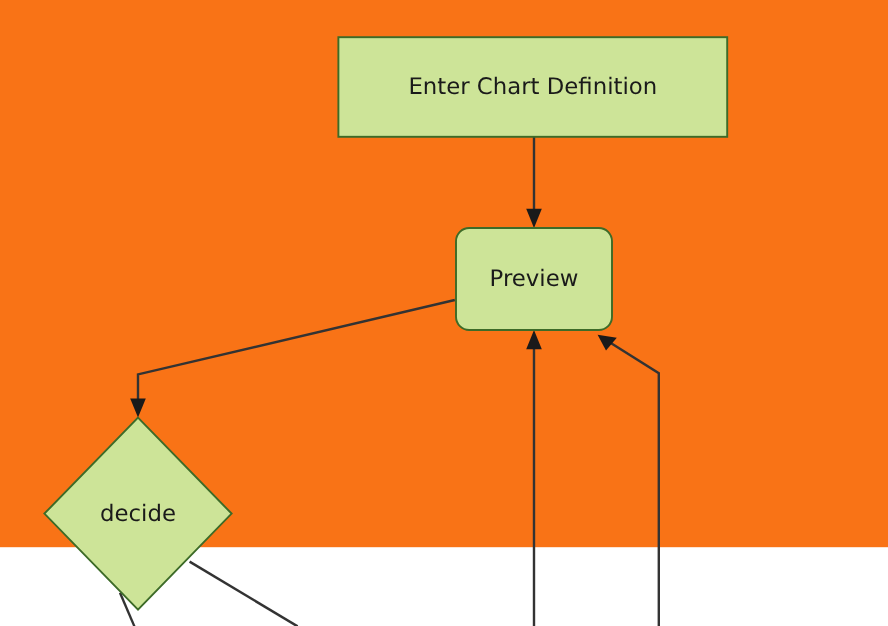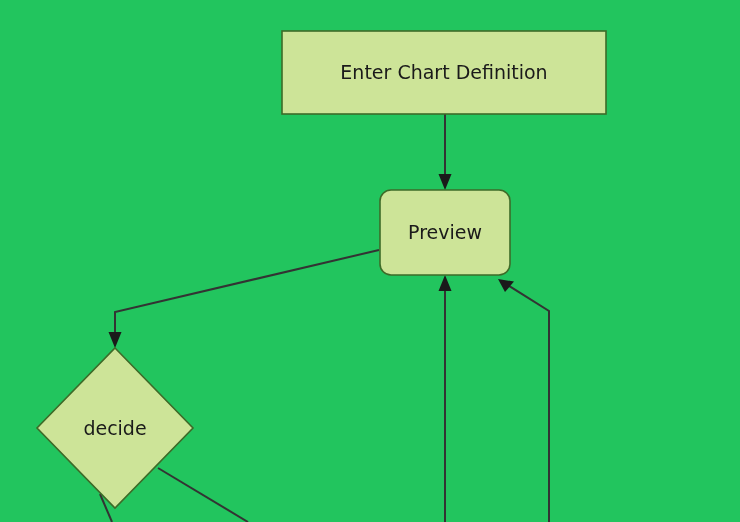--- a/index.html
+++ b/index.html
@@ -10,22 +10,22 @@
   }
   body {
     width: 740px;
     height: 522px;
     overflow: hidden;
     font-family: "DejaVu Sans", "Liberation Sans", sans-serif;
   }
   #diagram-root {
     position: relative;
     width: 740px;
-    height: 522px;
-    background: #22c55e;
+    height: 456px;
+    background: #f97316;
   }
   #flow-svg {
     position: absolute;
     top: 0;
     left: 0;
     width: 740px;
     height: 522px;
     display: block;
   }
   .node-shape {

